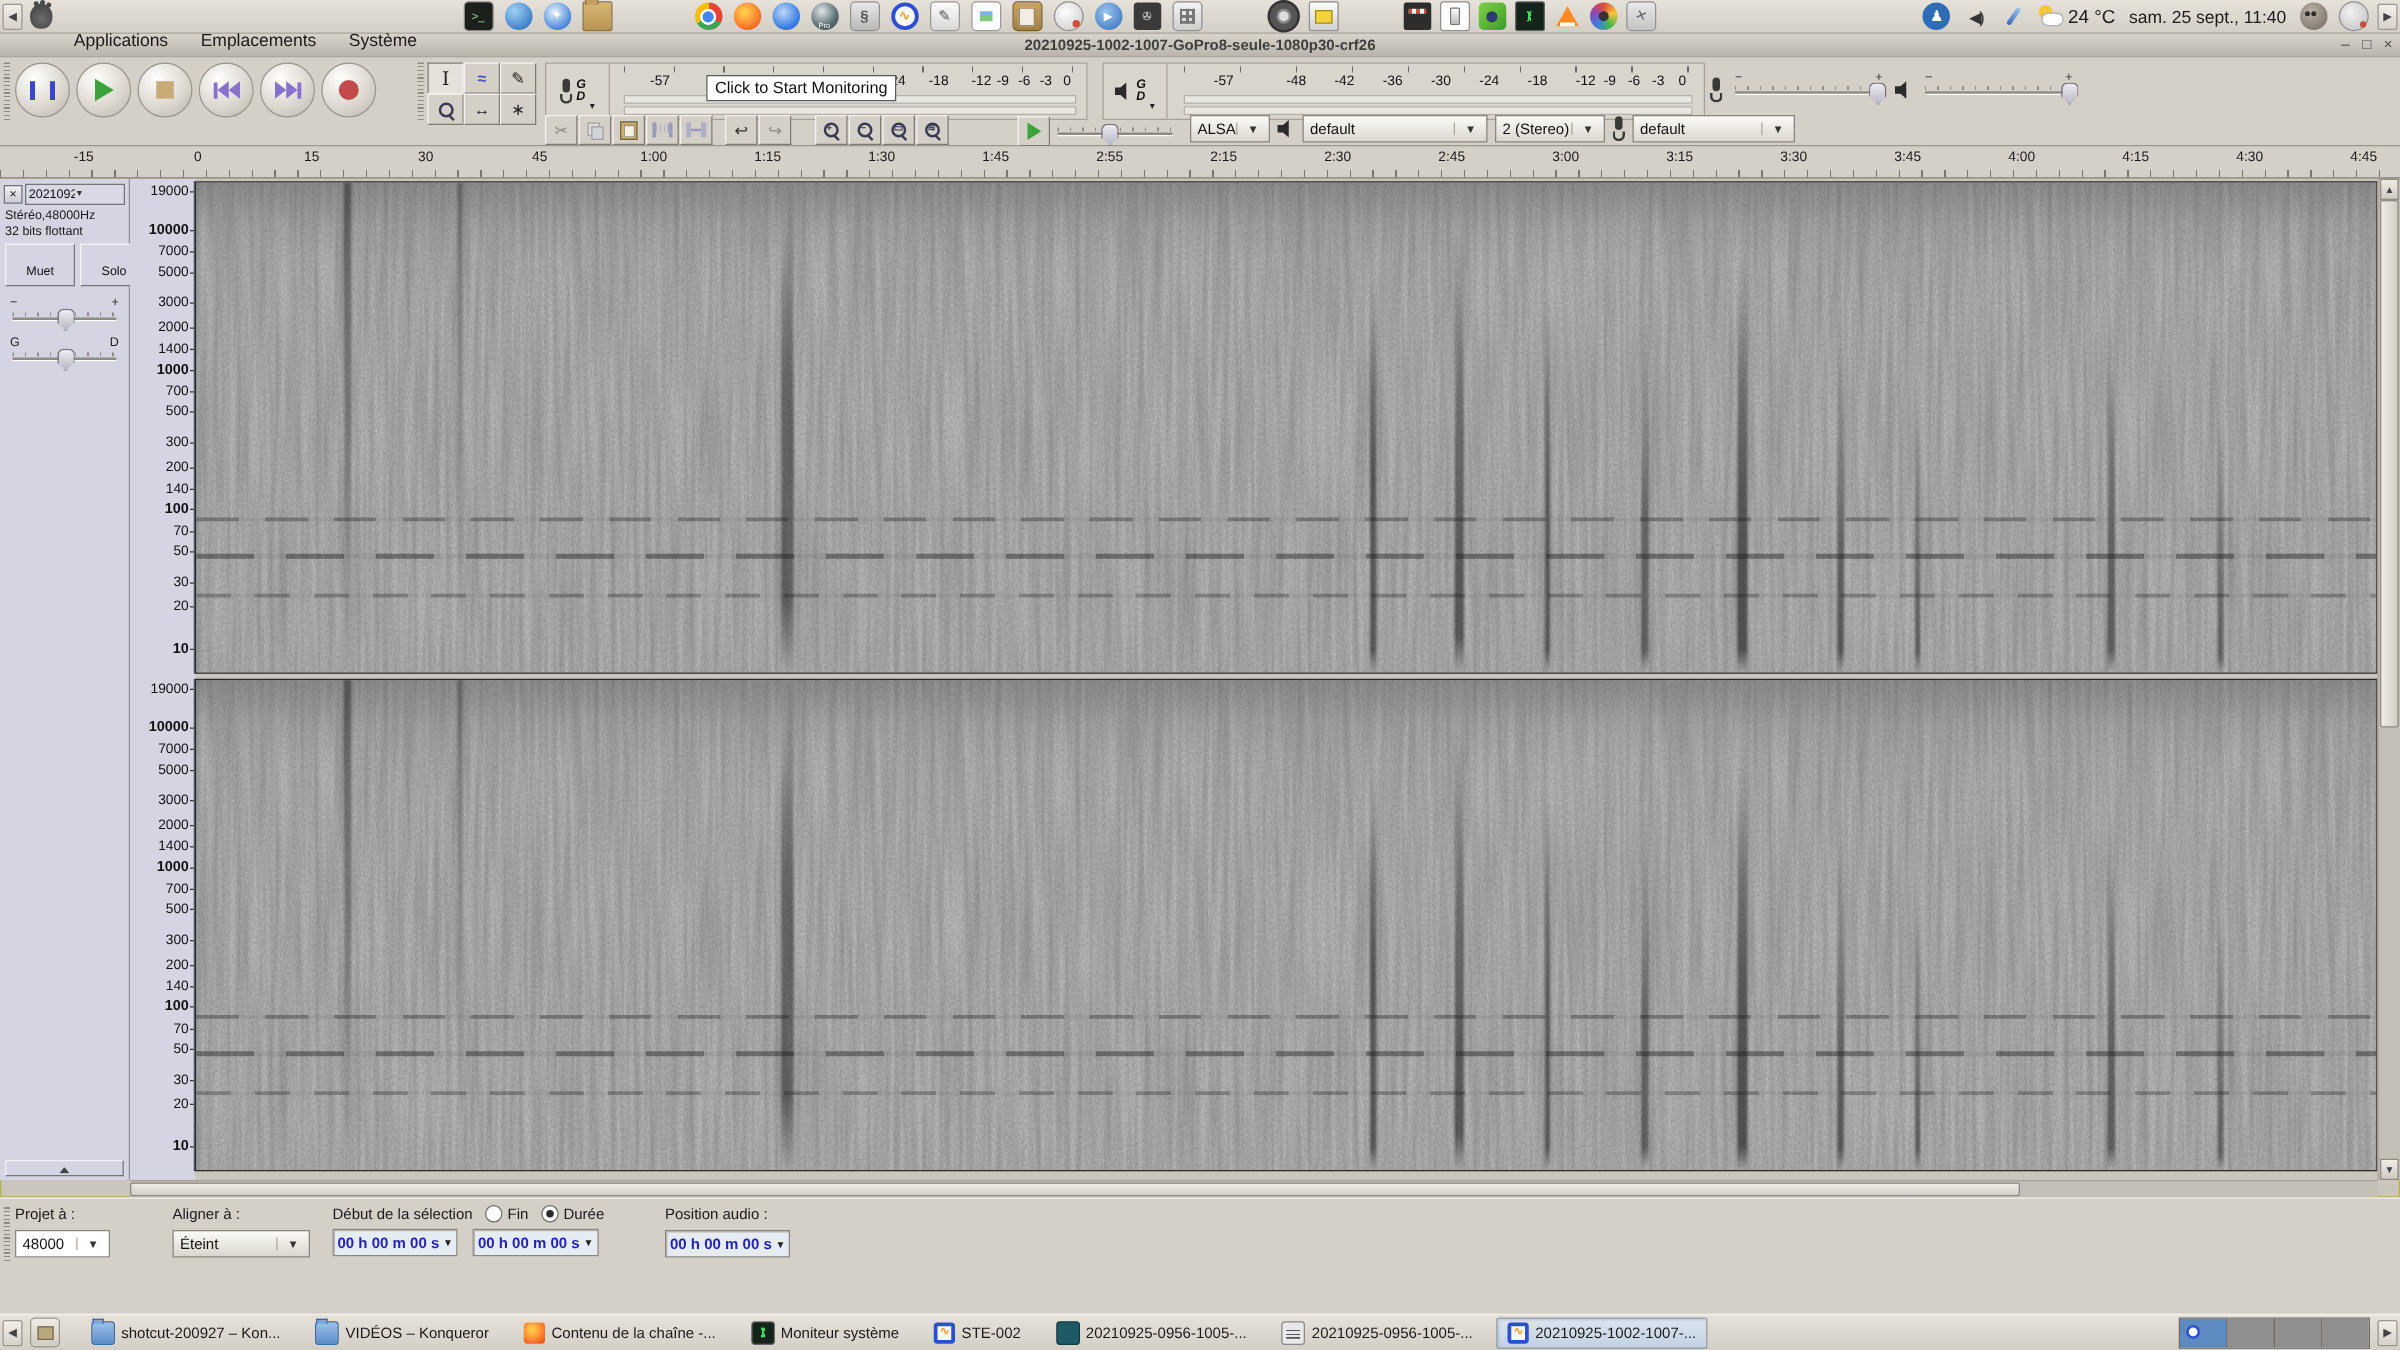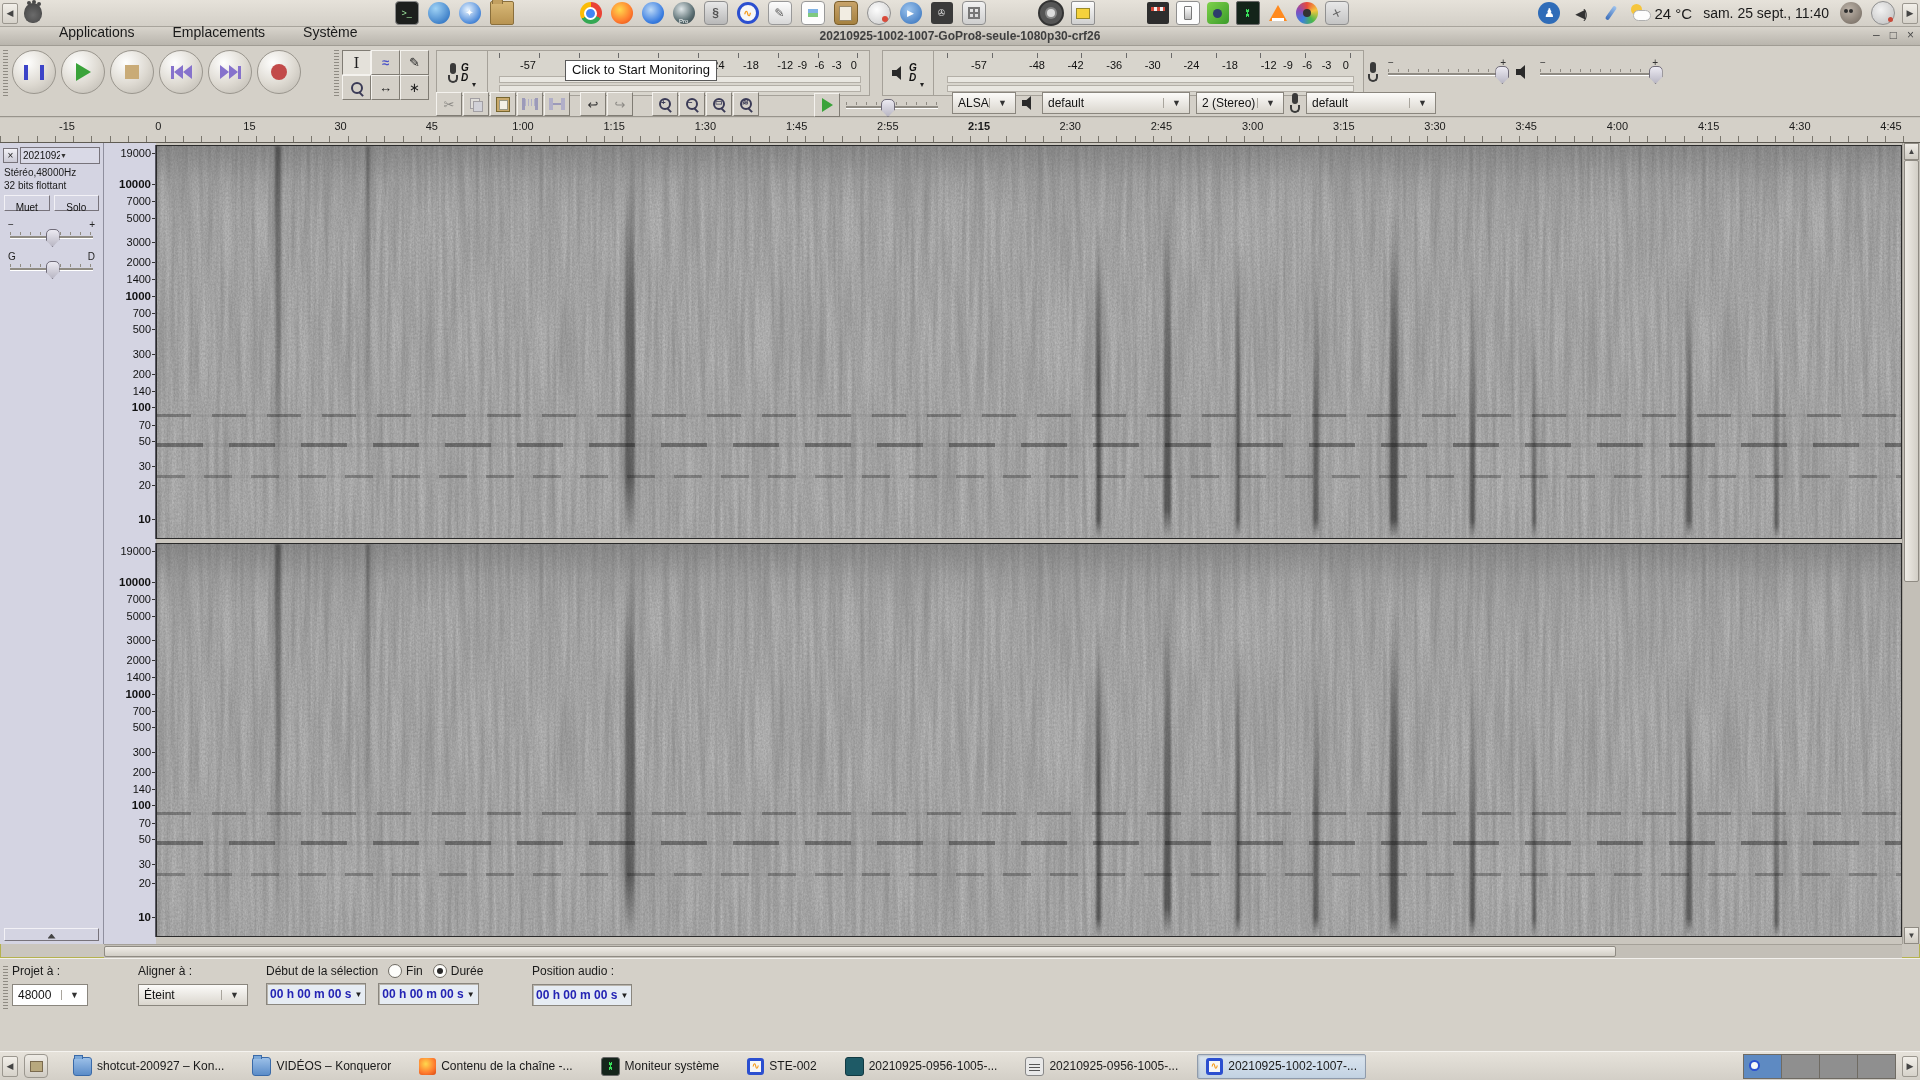--- a/index.html
+++ b/index.html
@@ -6,21 +6,21 @@
     font-family:"Liberation Sans","DejaVu Sans",sans-serif;background:#000;}
   .screen{position:relative;width:1920px;height:1080px;background:#d4d0c8;}
 
   
   #top-panel{position:absolute;top:0;left:0;right:0;height:27px;
     background:linear-gradient(#e6e2da,#d3cfc7);border-bottom:1px solid #a8a49c;
     display:flex;align-items:center;gap:6px;padding:0 2px;box-sizing:border-box;z-index:50;}
   .edge-btn{width:16px;height:21px;background:linear-gradient(#f2efe9,#d6d2ca);
     border:1px solid #9b978f;border-radius:2px;font-size:9px;color:#444;
     display:flex;align-items:center;justify-content:center;padding:0;cursor:pointer;}
-  .pmenus{display:flex;gap:20px;margin-left:2px;margin-top:37px;}
+  .pmenus{display:flex;gap:8px;margin-left:2px;margin-top:37px;}
   .pmenu{font-size:14px;color:#1a1a1a;padding:3px 9px;cursor:pointer;}
   .launchers{display:flex;gap:9px;align-items:center;}
   .launchers.g1{margin-left:22px;}
   .launchers.g2{margin-left:60px;}
   .launchers.g3{margin-left:46px;gap:7px;}
   .tray{margin-left:auto;display:flex;align-items:center;gap:7px;}
   .clock{font-size:14px;color:#1a1a1a;white-space:nowrap;padding:0 4px;}
   .wtemp{font-size:15px;color:#1a1a1a;}
 
   
@@ -212,21 +212,21 @@
   .tp-head{display:flex;align-items:center;gap:2px;padding:4px 3px 2px 3px;}
   .tp-x{width:15px;height:15px;border:1px solid #77737b;background:linear-gradient(#f2f1f6,#cbcad6);
     font-size:10px;line-height:1;color:#222;display:flex;align-items:center;justify-content:center;padding:0;cursor:pointer;}
   .tp-name{flex:1;display:flex;align-items:center;height:15px;border:1px solid #77737b;background:#d9d9e6;
     font-size:10px;color:#111;padding:0 2px;cursor:pointer;}
   .tp-name span{flex:1;overflow:hidden;white-space:nowrap;}
   .tp-name .caret{font-size:7px;color:#333;}
   .tp-info{font-size:10px;color:#1a1a1a;padding:1px 4px;}
   .tp-btns{display:flex;gap:4px;padding:3px 4px;}
   .tp-btns button{flex:1;height:16px;border:1px solid;border-color:#f2f1f6 #77737b #77737b #f2f1f6;
-    background:#d4d4e2;font-size:10px;color:#111;cursor:pointer;padding:6px;}
+    background:#d4d4e2;font-size:10px;color:#111;cursor:pointer;padding:16px;}
   .tp-slider{position:relative;height:26px;margin:6px 10px 0 10px;cursor:pointer;}
   .tp-slider .endl{position:absolute;left:-2px;top:-1px;font-size:10px;color:#222;font-style:normal;}
   .tp-slider .endr{position:absolute;right:-2px;top:-1px;font-size:10px;color:#222;font-style:normal;}
   .tp-slider .sl-track{top:16px;}
   .tp-slider .sl-thumb{top:9px;left:50%;margin-left:-6px;}
   .tp-collapse{position:absolute;left:4px;right:4px;bottom:3px;height:13px;border:1px solid;
     border-color:#f2f1f6 #77737b #77737b #f2f1f6;background:#d4d4e2;cursor:pointer;padding:0;}
   .tp-collapse::after{content:"";display:block;margin:3px auto 0;width:8px;height:5px;
     background:#444;clip-path:polygon(50% 0,100% 100%,0 100%);}
   .freq-col{position:absolute;left:104px;top:0;bottom:14px;width:52px;background:#d4d4e2;}
@@ -637,21 +637,21 @@
     <span class="tl-label" style="left: 67px;">-15</span>
         <span class="tl-label" style="left: 158.2px;">0</span>
         <span class="tl-label" style="left: 249.4px;">15</span>
         <span class="tl-label" style="left: 340.6px;">30</span>
         <span class="tl-label" style="left: 431.8px;">45</span>
         <span class="tl-label" style="left: 523px;">1:00</span>
         <span class="tl-label" style="left: 614.2px;">1:15</span>
         <span class="tl-label" style="left: 705.4px; text-align: right;">1:30</span>
         <span class="tl-label" style="left: 796.6px;">1:45</span>
         <span class="tl-label" style="left: 887.8px;">2:55</span>
-        <span class="tl-label" style="left: 979px; font-weight: bold;">2:15</span>
+        <span class="tl-label" style="left: 979px;">2:15</span>
         <span class="tl-label" style="left: 1070.2px;">2:30</span>
         <span class="tl-label" style="left: 1161.4px;">2:45</span>
         <span class="tl-label" style="left: 1252.6px;">3:00</span>
         <span class="tl-label" style="left: 1343.8px;">3:15</span>
         <span class="tl-label" style="left: 1435px;">3:30</span>
         <span class="tl-label" style="left: 1526.2px;">3:45</span>
         <span class="tl-label" style="left: 1617.4px;">4:00</span>
         <span class="tl-label" style="left: 1708.6px;">4:15</span>
         <span class="tl-label" style="left: 1799.8px;">4:30</span>
         <span class="tl-label" style="left: 1891px;">4:45</span>

